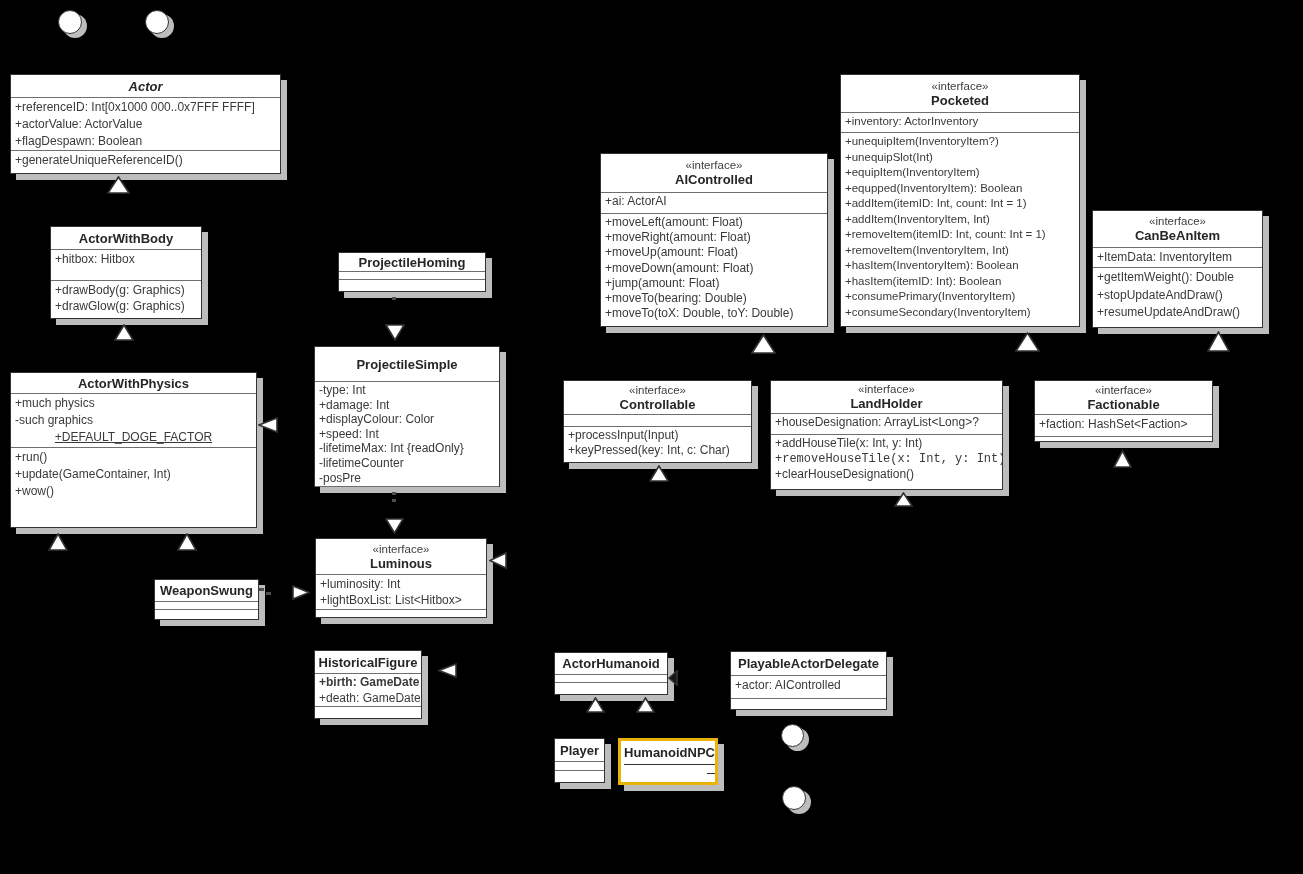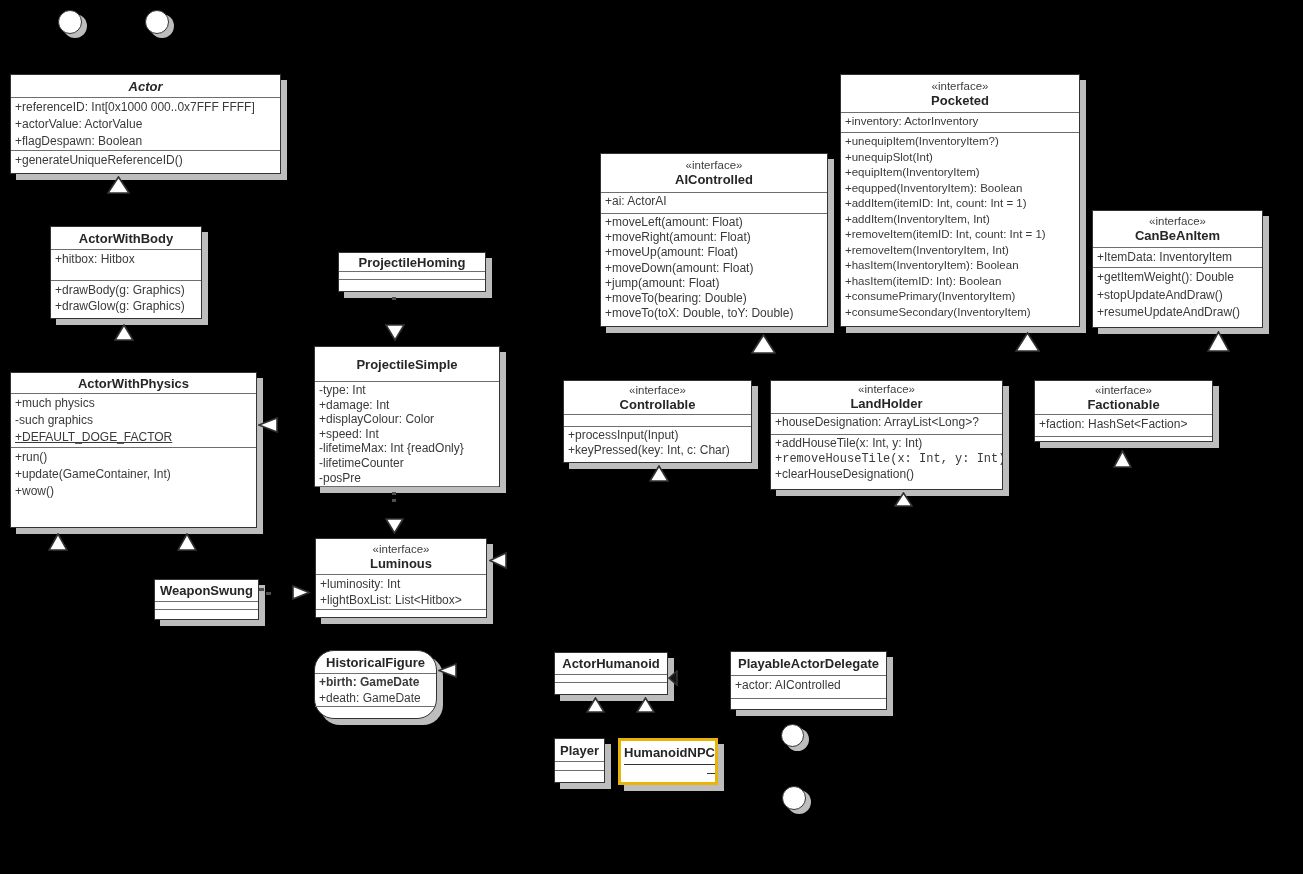--- a/index.html
+++ b/index.html
@@ -40,21 +40,21 @@
   .uml-attrs {
     flex:0 0 auto;
     border-bottom: 1px solid var(--separator, #6e6e6e);
     padding:1px 4px;
     overflow:hidden;
   }
   .uml-class.bold .uml-attrs { border-bottom-color:#333; }
   .uml-methods { flex:1 1 auto; padding:1px 4px; overflow:hidden; }
 
   .member { font-size:12px; white-space:nowrap; color:#3a3a3a; }
-  .member.u { text-decoration: underline; }
+  .member.u { text-decoration: underline; text-align: center; }
 
   .tri { position:absolute; display:block; }
   .tri polygon { stroke: var(--border, #333); stroke-width:1.6px; }
 
   .lollipop {
     position:absolute;
     background: var(--fill, #fff);
     border: 1.5px solid var(--border, #333);
     border-radius: 50%;
     box-shadow: 5px 4px 0 var(--shadow, #bdbdbd);
@@ -138,21 +138,21 @@
       </div>
       <div class="uml-methods"></div>
     </div>
     <div class="uml-class" style="left: 154px; top: 579px; width: 105px; height: 41px;">
       <div class="uml-title" style="height: 22px;">
         <div class="uml-name">WeaponSwung</div>
       </div>
       <div class="uml-attrs" style="height: 8px;"></div>
       <div class="uml-methods"></div>
     </div>
-    <div class="uml-class" style="left: 314px; top: 650px; width: 123px; height: 69px; border-radius: 20px;">
+    <div class="uml-class" style="left: 314px; top: 650px; width: 108px; height: 69px;">
       <div class="uml-title" style="height: 23px;">
         <div class="uml-name">HistoricalFigure</div>
       </div>
       <div class="uml-attrs" style="height: 33px;">
         <div class="member" style="font-size: 12px; line-height: 15.5px; font-weight: bold;">+birth: GameDate</div>
         <div class="member" style="font-size: 12px; line-height: 15.5px;">+death: GameDate</div>
       </div>
       <div class="uml-methods"></div>
     </div>
     <div class="uml-class" style="left: 600px; top: 153px; width: 228px; height: 174px;">

